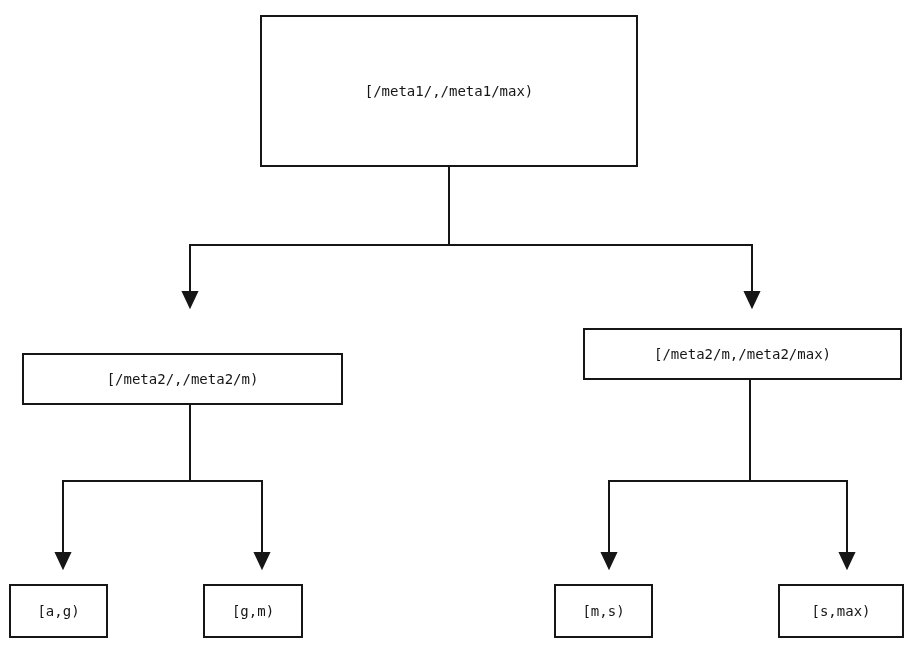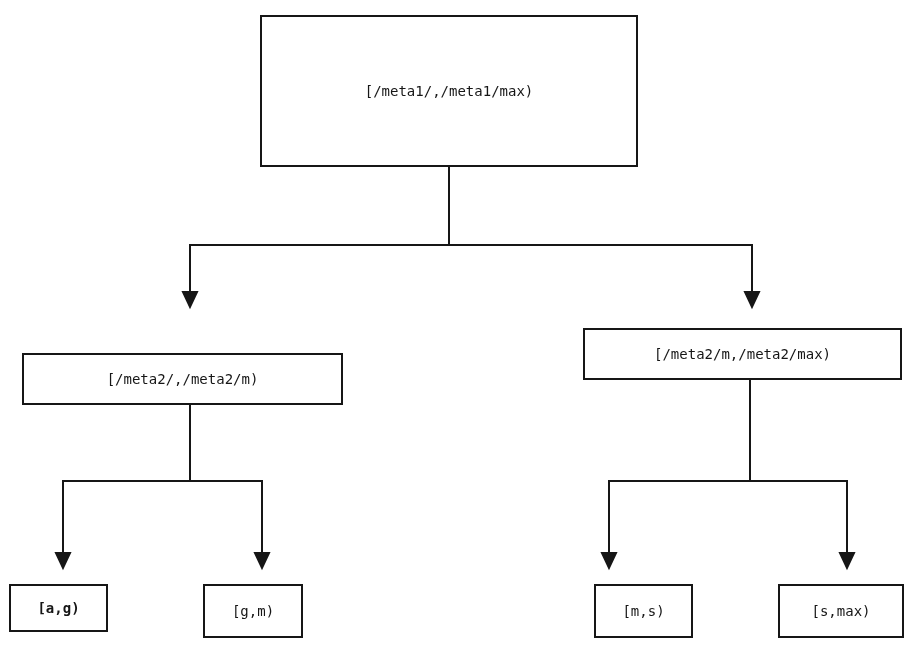--- a/index.html
+++ b/index.html
@@ -31,23 +31,23 @@
     display: flex;
     align-items: center;
     justify-content: center;
     font-size: 14px;
     line-height: 1;
     white-space: nowrap;
   }
   .node-root   { left: 260px; top: 15px;  width: 378px; height: 152px; }
   .node-l2a    { left: 22px;  top: 325px; width: 321px; height: 52px; margin-top: 28px;  }
   .node-l2b    { left: 583px; top: 328px; width: 319px; height: 52px;  }
-  .node-leaf0  { left: 9px;   top: 584px; width: 99px;  height: 48px; font-weight: bold;  }
+  .node-leaf0  { left: 9px;   top: 584px; width: 99px;  height: 54px;  }
   .node-leaf1  { left: 203px; top: 584px; width: 100px; height: 54px; text-align: right;  }
-  .node-leaf2  { left: 554px; top: 584px; width: 99px;  height: 54px; margin-left: 40px;  }
+  .node-leaf2  { left: 554px; top: 584px; width: 99px;  height: 54px;  }
   .node-leaf3  { left: 778px; top: 584px; width: 126px; height: 54px;  }
 </style>
 </head>
 <body>
 
 <div class="canvas">
 
   <svg class="edges" viewBox="0 0 912 652" xmlns="http://www.w3.org/2000/svg">
 
     <g stroke="#161616" stroke-width="2" fill="#161616">

